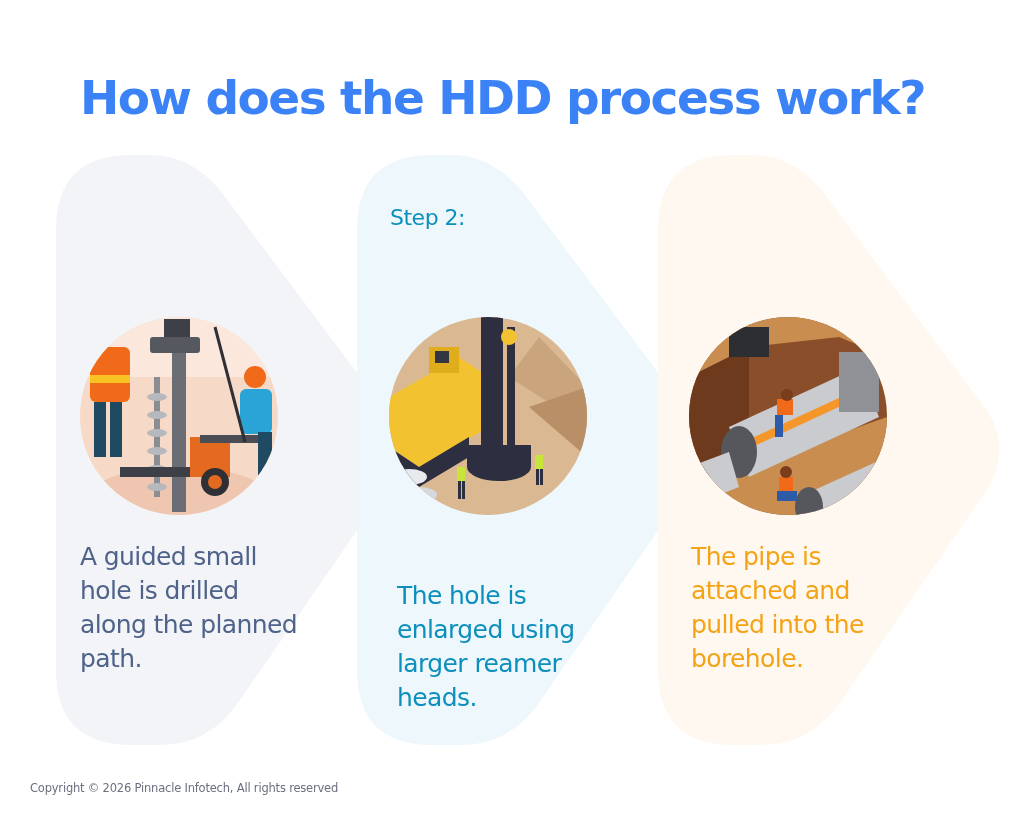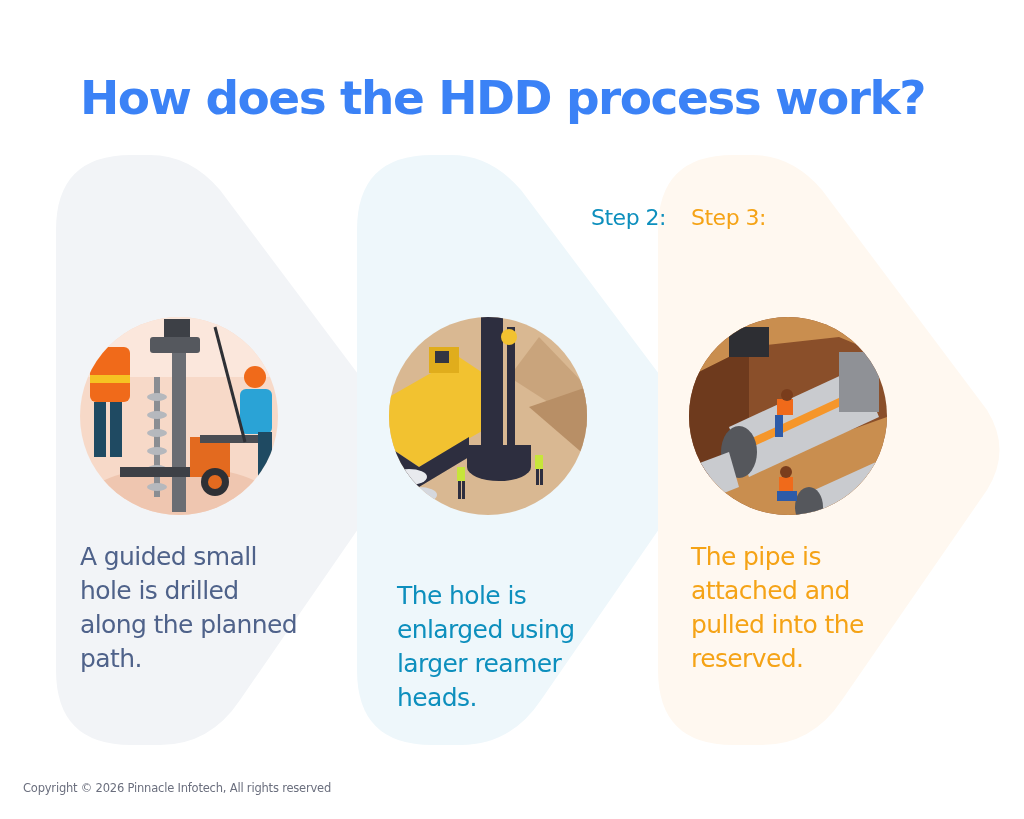--- a/index.html
+++ b/index.html
@@ -33,21 +33,21 @@
     }
     .desc {
       position: absolute; top: 540px; width: 230px;
       font-size: 25px; line-height: 34px; letter-spacing: -0.6px;
       font-family: "DejaVu Sans", sans-serif;
     }
     .c1 { color: #4f628a; }
     .c2 { color: #0d8fbd; }
     .c3 { color: #f5a316; }
     .copyright {
-      position: absolute; left: 23px; top: 781px;
+      position: absolute; left: 30px; top: 781px;
       font-size: 11.5px; color: #6b6f7e; letter-spacing: -0.2px;
       font-family: "DejaVu Sans", sans-serif;
     }
   </style>
 </head>
 <body>
 
 <svg class="bg-shapes" viewBox="0 0 1024 819">
   <path fill="#f2f4f7" d="M56,230 Q56,155 131,155 L150,155 Q190,155 220,190 L385,410 Q410,450 385,490 L240,700 Q210,745 160,745 L131,745 Q56,745 56,670 Z"></path>
   <path fill="#eef7fb" d="M357,230 Q357,155 432,155 L451,155 Q491,155 521,190 L686,410 Q711,450 686,490 L541,700 Q511,745 461,745 L432,745 Q357,745 357,670 Z"></path>
@@ -90,21 +90,21 @@
     <rect x="30" y="85" width="12" height="55" fill="#1f4a62"></rect>
 
     <circle cx="175" cy="60" r="11" fill="#f06a1a"></circle>
     <rect x="160" y="72" width="32" height="45" rx="6" fill="#2aa3d6"></rect>
     <rect x="178" y="115" width="14" height="50" fill="#1f4a62"></rect>
     <line x1="135" y1="10" x2="165" y2="125" stroke="#2e3035" stroke-width="3"></line>
   </svg>
 </div>
 <div class="desc c1" style="left:80px;">A guided small hole is drilled along the planned path.</div>
 
-<div class="step" style="left:376px;text-align:right;">
+<div class="step" style="left:390px;">
   <div class="step-label c2">Step 2:</div>
 </div>
 <div class="illus" style="left:389px;">
   <svg width="198" height="198" viewBox="0 0 198 198">
     <rect width="198" height="198" fill="#d9b892"></rect>
     <polygon points="120,60 150,20 198,70 198,110" fill="#c9a47c"></polygon>
     <polygon points="140,90 198,70 198,140" fill="#b88f66"></polygon>
 
     <polygon points="0,80 70,40 100,60 100,110 30,150 0,130" fill="#f2c230"></polygon>
     <rect x="40" y="30" width="30" height="26" fill="#e0ad1c"></rect>
@@ -124,21 +124,20 @@
     <rect x="69" y="164" width="3" height="18" fill="#2d2e3f"></rect>
     <rect x="73" y="164" width="3" height="18" fill="#2d2e3f"></rect>
     <rect x="146" y="138" width="8" height="14" fill="#c7e53a"></rect>
     <rect x="147" y="152" width="3" height="16" fill="#2d2e3f"></rect>
     <rect x="151" y="152" width="3" height="16" fill="#2d2e3f"></rect>
   </svg>
 </div>
 <div class="desc c2" style="left:397px;margin-top:39px;">The hole is enlarged using larger reamer heads.</div>
 
 <div class="step" style="left:691px;">
-  <div class="step-label c3">Step 3:</div>
 </div>
 <div class="illus" style="left:689px;">
   <svg width="198" height="198" viewBox="0 0 198 198">
     <rect width="198" height="198" fill="#8a4f2a"></rect>
     <polygon points="0,0 198,0 198,40 150,20 60,30 0,60" fill="#c98e4f"></polygon>
     <polygon points="0,60 60,30 60,140 0,170" fill="#6e3a1d"></polygon>
     <polygon points="0,170 198,100 198,198 0,198" fill="#c98e4f"></polygon>
     <rect x="40" y="10" width="40" height="30" fill="#2d2e33"></rect>
 
     <polygon points="40,110 170,50 190,100 60,160" fill="#c9cbcf"></polygon>
@@ -151,15 +150,15 @@
     <ellipse cx="120" cy="190" rx="14" ry="20" fill="#55575c"></ellipse>
 
     <rect x="88" y="82" width="16" height="16" fill="#f06a1a"></rect>
     <circle cx="98" cy="78" r="6" fill="#7a3d1c"></circle>
     <rect x="86" y="98" width="8" height="22" fill="#2d5ba8"></rect>
     <rect x="90" y="160" width="14" height="14" fill="#f06a1a"></rect>
     <circle cx="97" cy="155" r="6" fill="#7a3d1c"></circle>
     <rect x="88" y="174" width="20" height="10" fill="#2d5ba8"></rect>
   </svg>
 </div>
-<div class="desc c3" style="left:691px;">The pipe is attached and pulled into the reserved.</div>
+<div class="desc c3" style="left:691px;">The pipe is attached and pulled into the borehole.</div>
 
 <div class="copyright">Copyright © 2026 Pinnacle Infotech, All rights reserved</div>
 
 </body></html>

